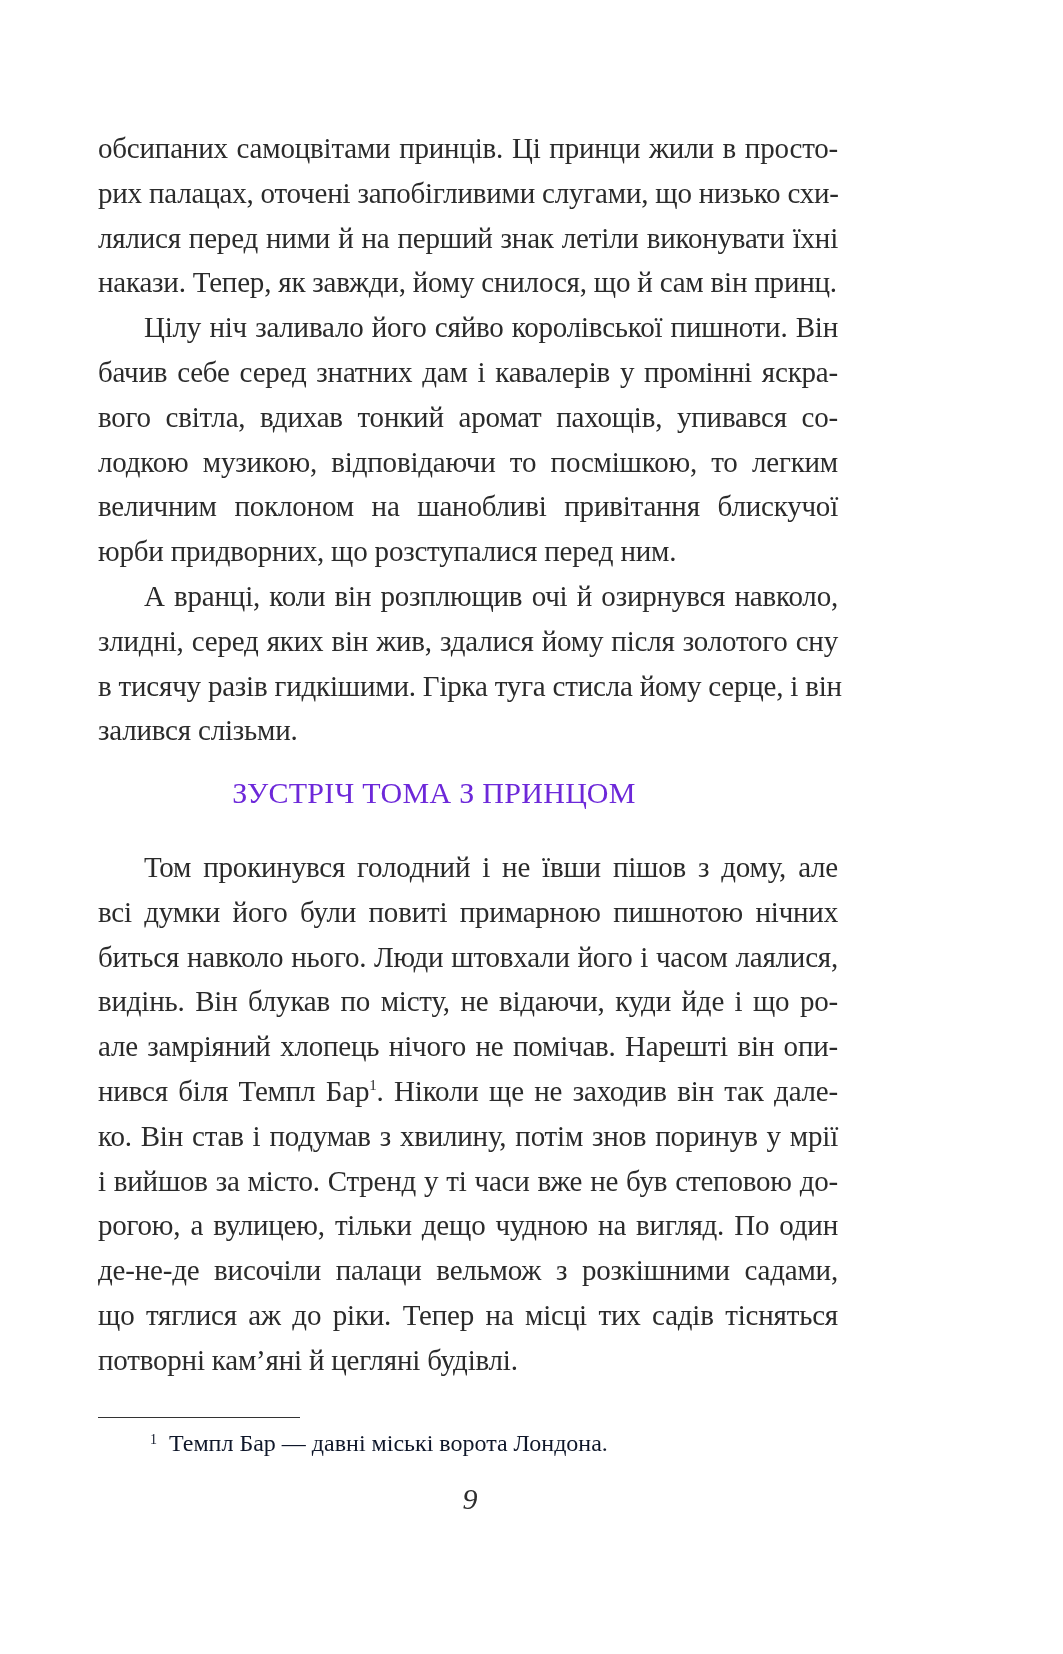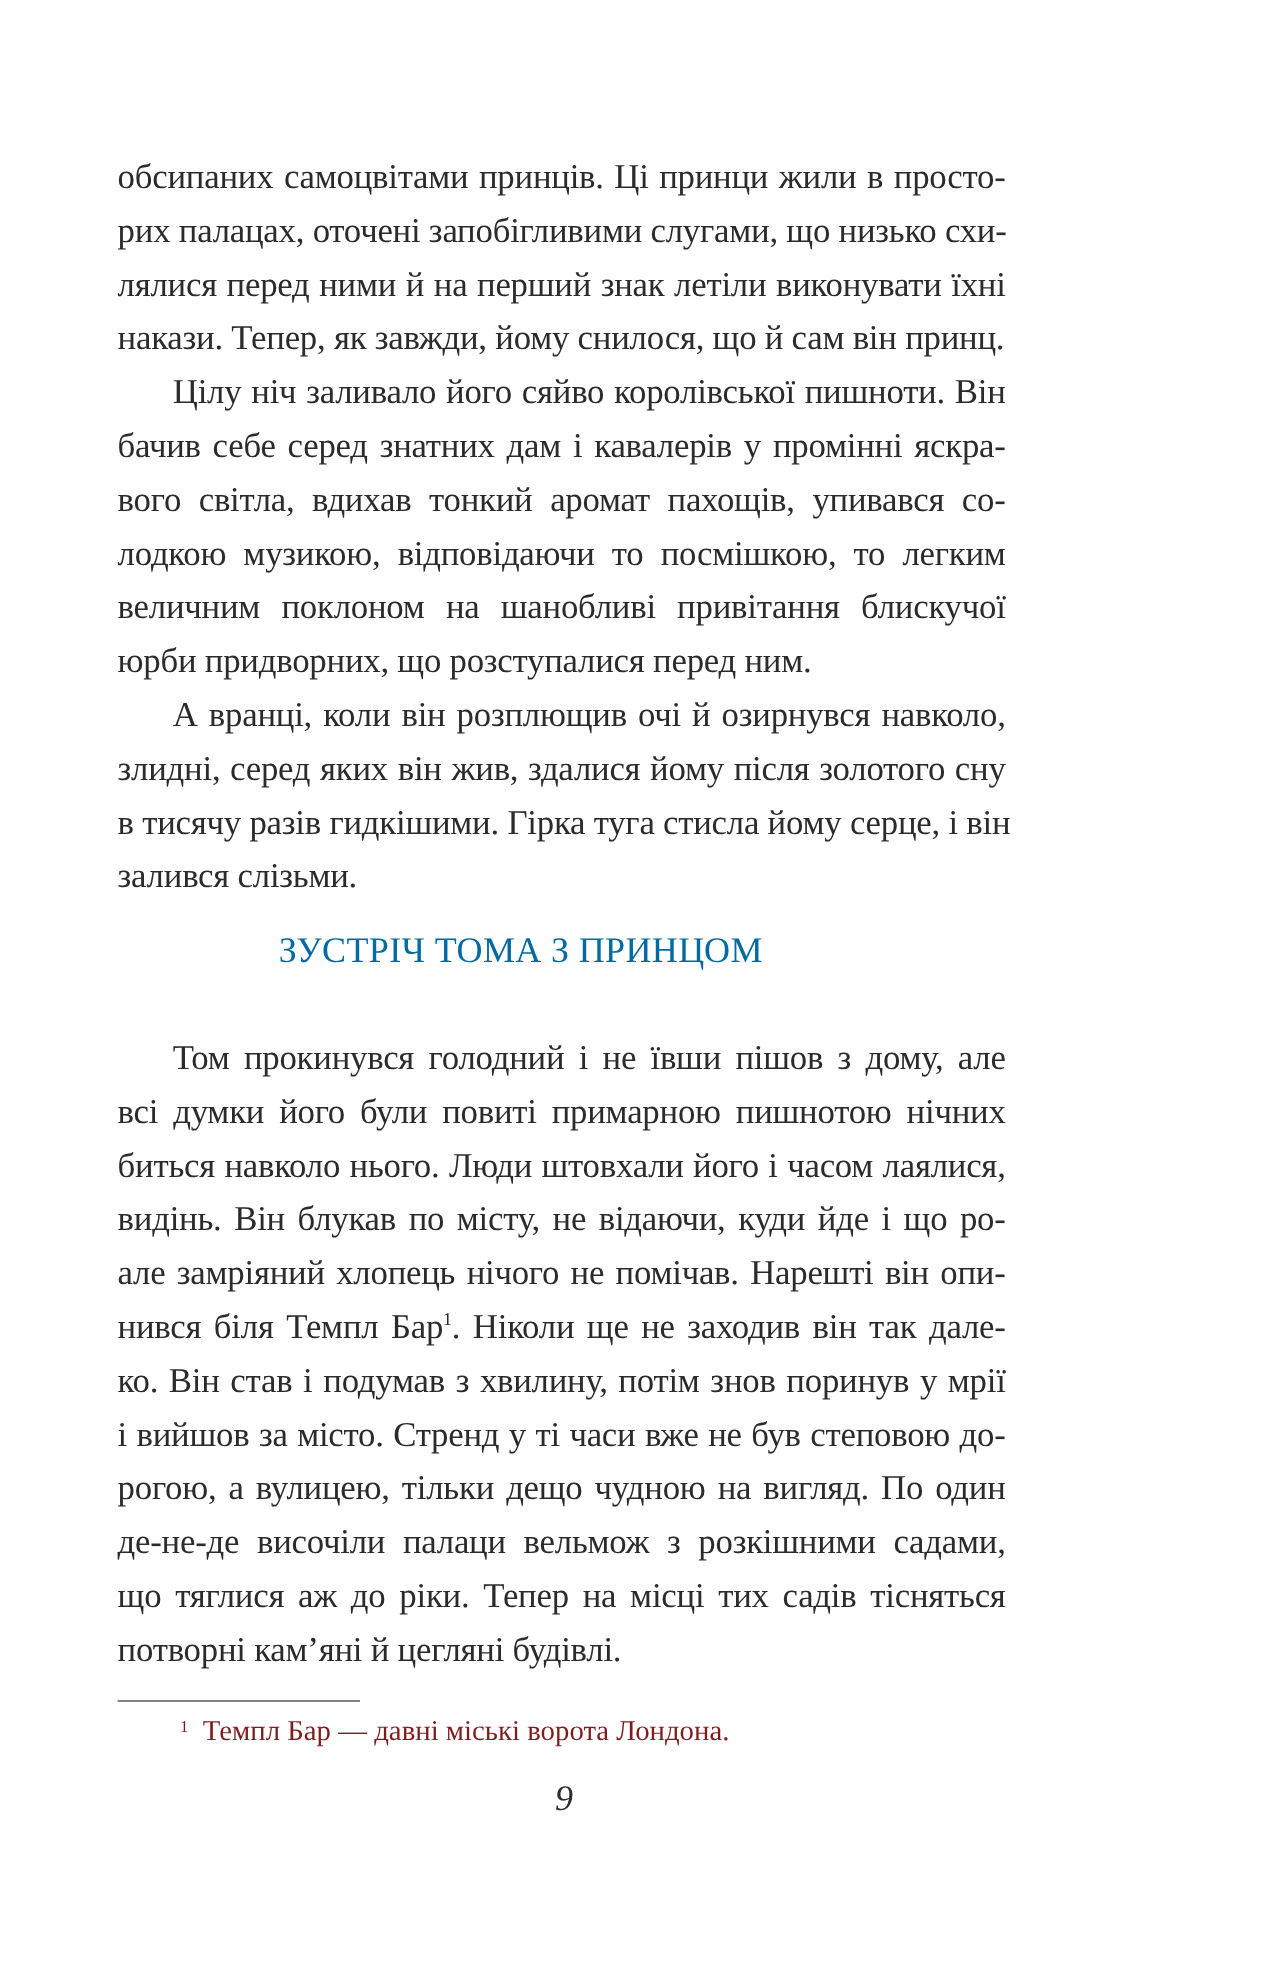--- a/index.html
+++ b/index.html
@@ -36,51 +36,51 @@
       text-align: justify;
       text-align-last: justify;
     }
     .line.last {
       text-align-last: left;
     }
     .line.indent {
       padding-left: 46px;
     }
     #block-1 { top: 126px; }
-    #block-2 { top: 845px; margin-top: 15px; }
+    #block-2 { top: 845px; }
     .heading {
       position: absolute;
       left: 0;
       width: 868px;
       top: 776px;
       text-align: center;
       font-size: 30px;
       letter-spacing: 0.3px;
-      color: #0369a1;
+      color: #6d28d9;
     }
     .sup {
       font-size: 15px;
       vertical-align: top;
       position: relative;
       top: -6px;
     }
     .footnote-rule {
       position: absolute;
       left: 98px;
       top: 1417px;
       width: 202px;
       height: 0;
       border-top: 1.5px solid #333333;
     }
     .footnote {
       position: absolute;
       left: 150px;
       top: 1430px;
       font-size: 24px;
-      color: #7f1d1d;
+      color: #0f172a;
       white-space: nowrap;
     }
     .footnote .fn-mark {
       font-size: 14px;
       vertical-align: top;
       position: relative;
       top: 2px;
       margin-right: 12px;
     }
     .page-number {

